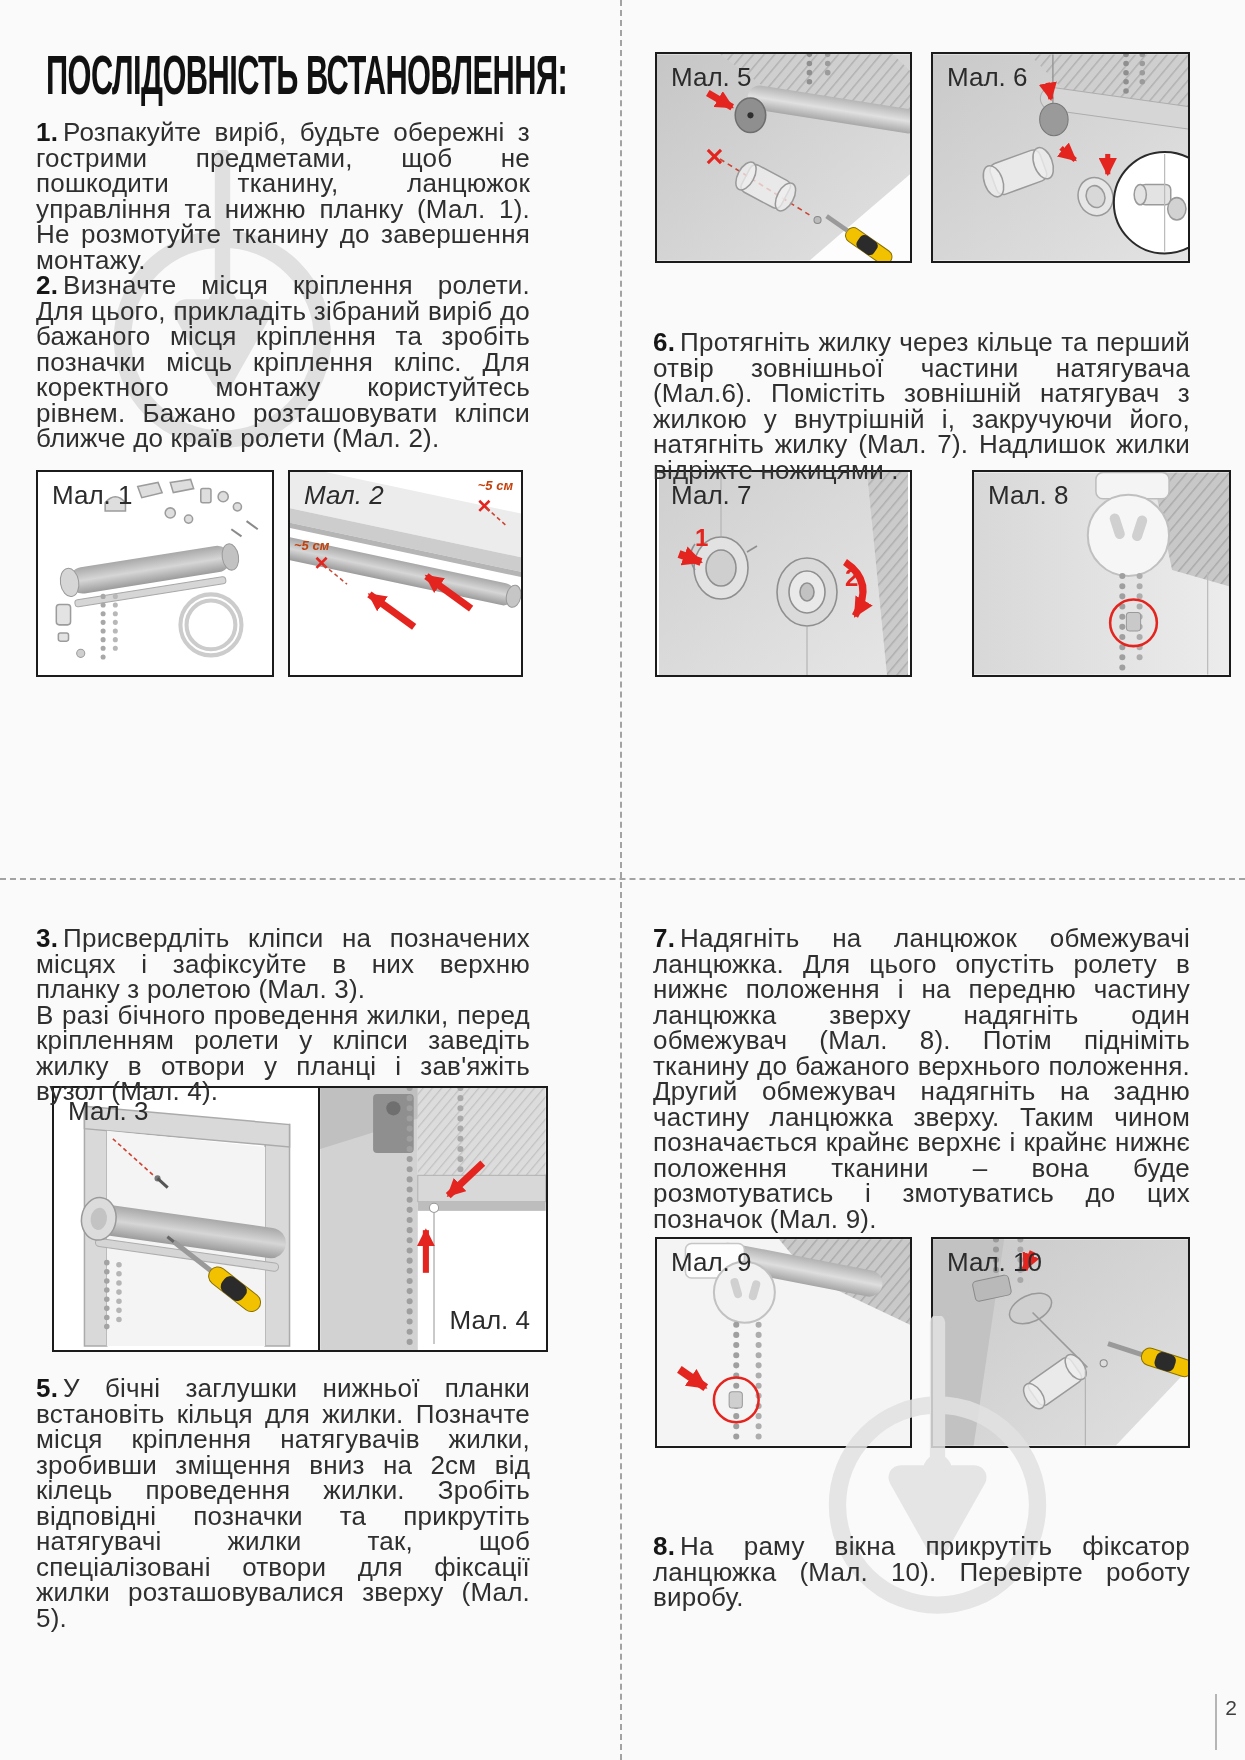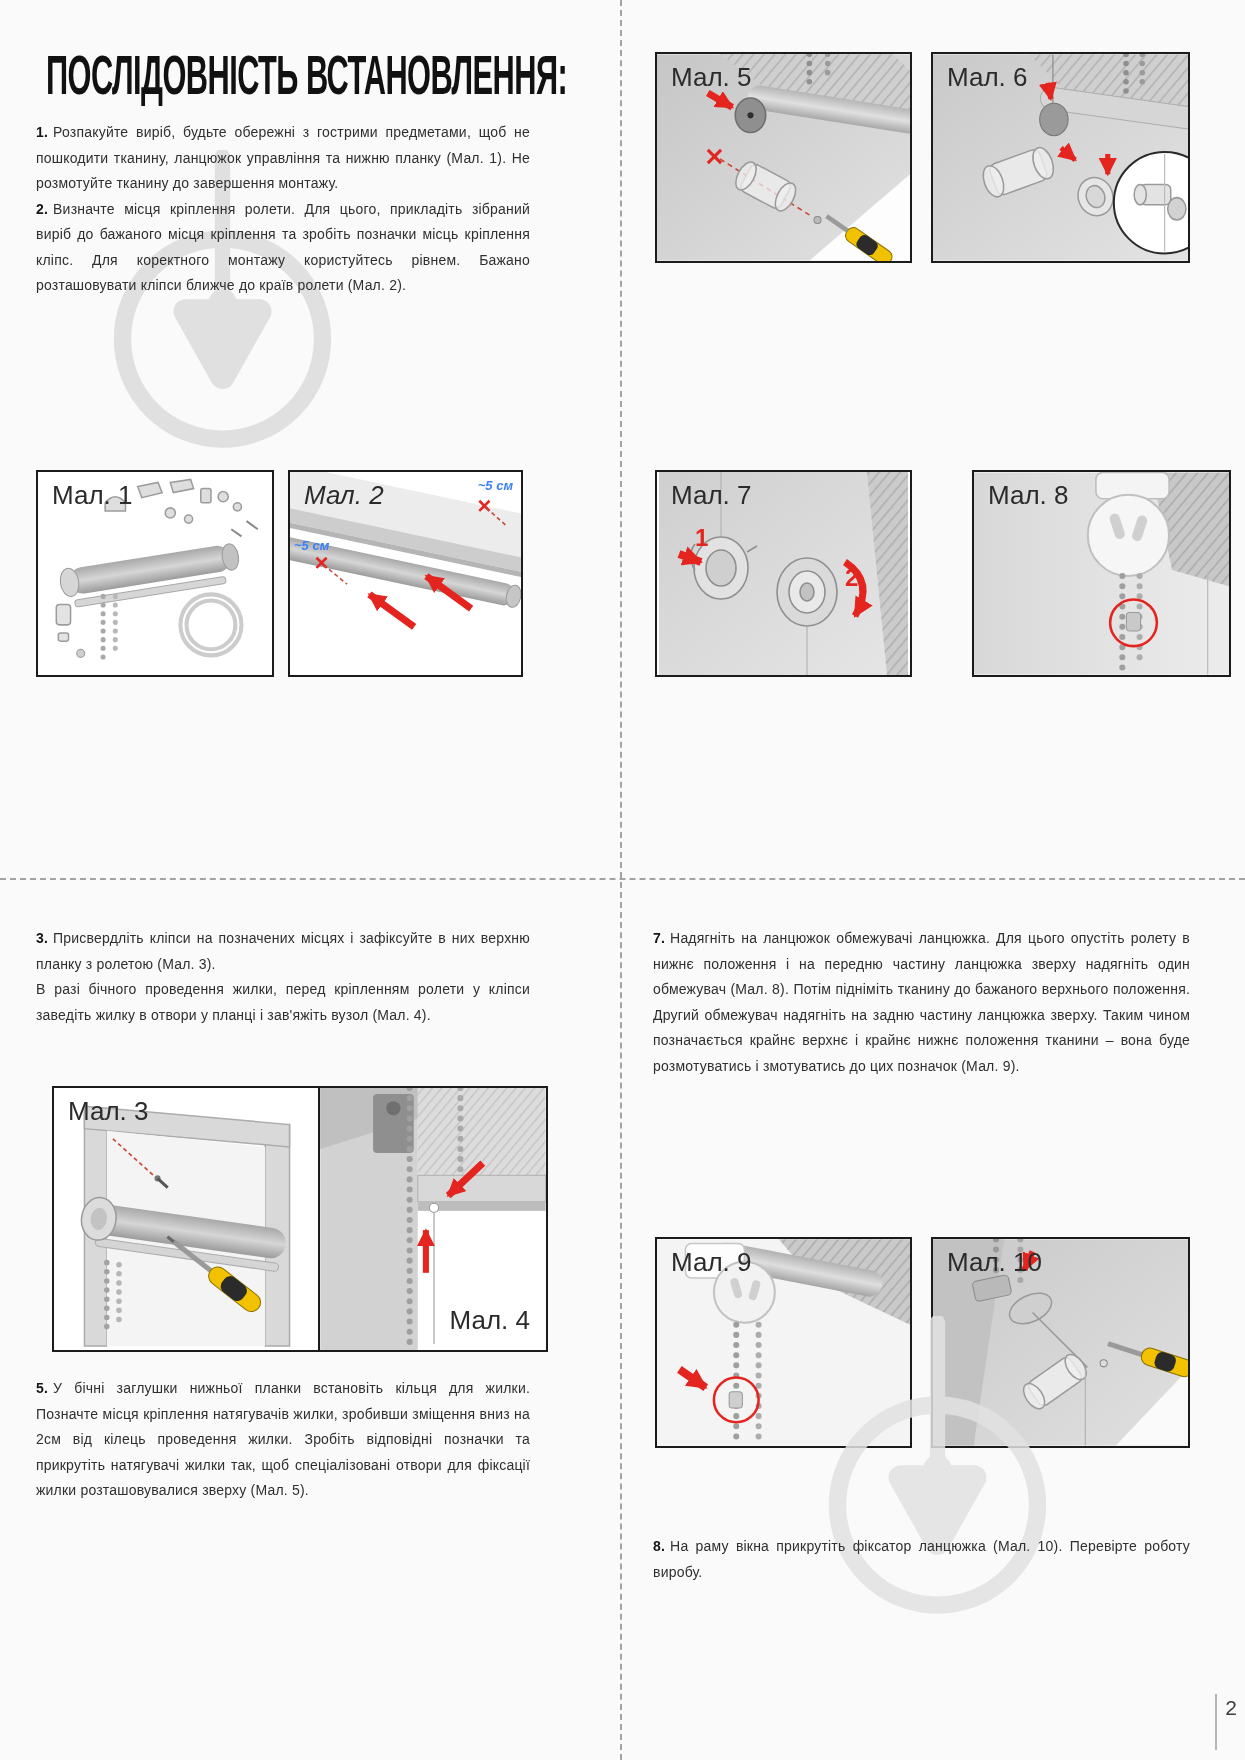--- a/index.html
+++ b/index.html
@@ -3,28 +3,28 @@
 <meta charset="utf-8">
 <style>
   html,body{margin:0;padding:0;background:#e9e9e9;}
   .page{position:relative;width:1245px;height:1760px;background:#fafafa;overflow:hidden;
         font-family:"Liberation Sans",sans-serif;color:#2f2f2f;}
   .divider-v{position:absolute;left:620px;top:0;height:1760px;width:0;border-left:2px dashed #a3a3a3;}
   .divider-h{position:absolute;left:0;top:878px;width:1245px;height:0;border-top:2px dashed #a3a3a3;}
   .title-wrap{position:absolute;left:46px;top:42px;z-index:3;white-space:nowrap;}
   .title-text{display:inline-block;font-size:56px;font-weight:700;letter-spacing:-1px;color:#111;
               transform:scaleX(0.55);transform-origin:left top;}
-  .textblock{position:absolute;z-index:3;font-size:14px;line-height:25.5px;text-align:justify;letter-spacing:.2px;}
+  .textblock{position:absolute;z-index:3;font-size:26px;line-height:25.5px;text-align:justify;letter-spacing:.2px;}
   .textblock p{margin:0;}
   .stepnum{font-weight:700;color:#161616;margin-right:5px;}
   .fig{position:absolute;background:#fff;border:2px solid #1b1b1b;z-index:1;}
   .fig svg{display:block;width:100%;height:100%;}
   .fig-label{position:absolute;top:8px;left:14px;font-size:26px;color:#2b2b2b;z-index:2;text-align:right;}
   .fig-label.br{top:auto;left:auto;right:16px;bottom:14px;}
-  .dim{position:absolute;color:#3b82f6;font-size:13px;font-weight:700;z-index:2;white-space:nowrap;}
+  .dim{position:absolute;color:#c2410c;font-size:13px;font-weight:700;z-index:2;white-space:nowrap;}
   .fignum{position:absolute;color:#e4251f;font-size:24px;font-weight:700;z-index:2;}
   .wm{position:absolute;}
   .wm-top{left:100px;top:150px;width:245px;height:327px;z-index:0;}
   .wm-bottom{left:815px;top:1316px;width:245px;height:327px;z-index:2;opacity:.85;}
   .pagenum-group{position:absolute;right:8px;bottom:10px;z-index:3;display:flex;align-items:flex-start;}
   .pagenum-line{width:2px;height:56px;background:#b5b5b5;margin-right:8px;}
   .pagenum{font-size:21px;color:#3d3d3d;padding-top:2px;}
 </style>
 </head>
 <body>
@@ -50,20 +50,23 @@
 
   <div class="title-wrap">
     <span class="title-text">ПОСЛІДОВНІСТЬ ВСТАНОВЛЕННЯ:</span>
   </div>
 
   <div class="textblock" style="left:36px;top:120px;width:494px;">
     <p><b class="stepnum">1.</b><span>Розпакуйте виріб, будьте обережні з гострими предметами, щоб не пошкодити тканину, ланцюжок управління та нижню планку (Мал. 1). Не розмотуйте тканину до завершення монтажу.</span></p>
     <p><b class="stepnum">2.</b><span>Визначте місця кріплення ролети. Для цього, прикладіть зібраний виріб до бажаного місця кріплення та зробіть позначки місць кріплення кліпс. Для коректного монтажу користуйтесь рівнем. Бажано розташовувати кліпси ближче до країв ролети (Мал. 2).</span></p>
   </div>
 
+  <div class="textblock" style="left:653px;top:330px;width:537px;">
+    <p><b class="stepnum">6.</b><span>Протягніть жилку через кільце та перший отвір зовнішньої частини натягувача (Мал.6). Помістіть зовнішній натягувач з жилкою у внутрішній і, закручуючи його, натягніть жилку (Мал. 7). Надлишок жилки відріжте ножицями .</span></p>
+  </div>
 
   <div class="textblock" style="left:36px;top:926px;width:494px;">
     <p><b class="stepnum">3.</b><span>Присвердліть кліпси на позначених місцях і зафіксуйте в них верхню планку з ролетою (Мал. 3).</span><br>
     <span>В разі бічного проведення жилки, перед кріпленням ролети у кліпси заведіть жилку в отвори у планці і зав'яжіть вузол (Мал. 4).</span></p>
   </div>
 
   <div class="textblock" style="left:36px;top:1376px;width:494px;">
     <p><b class="stepnum">5.</b><span>У бічні заглушки нижньої планки встановіть кільця для жилки. Позначте місця кріплення натягувачів жилки, зробивши зміщення вниз на 2см від кілець проведення жилки. Зробіть відповідні позначки та прикрутіть натягувачі жилки так, щоб спеціалізовані отвори для фіксації жилки розташовувалися зверху (Мал. 5).</span></p>
   </div>
 

